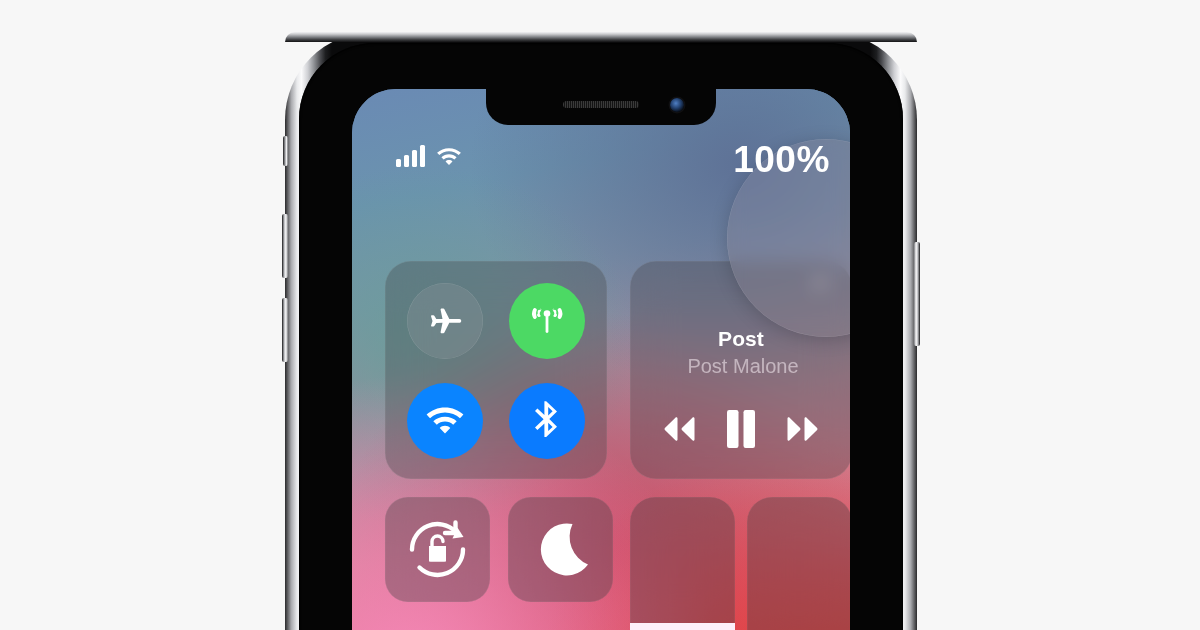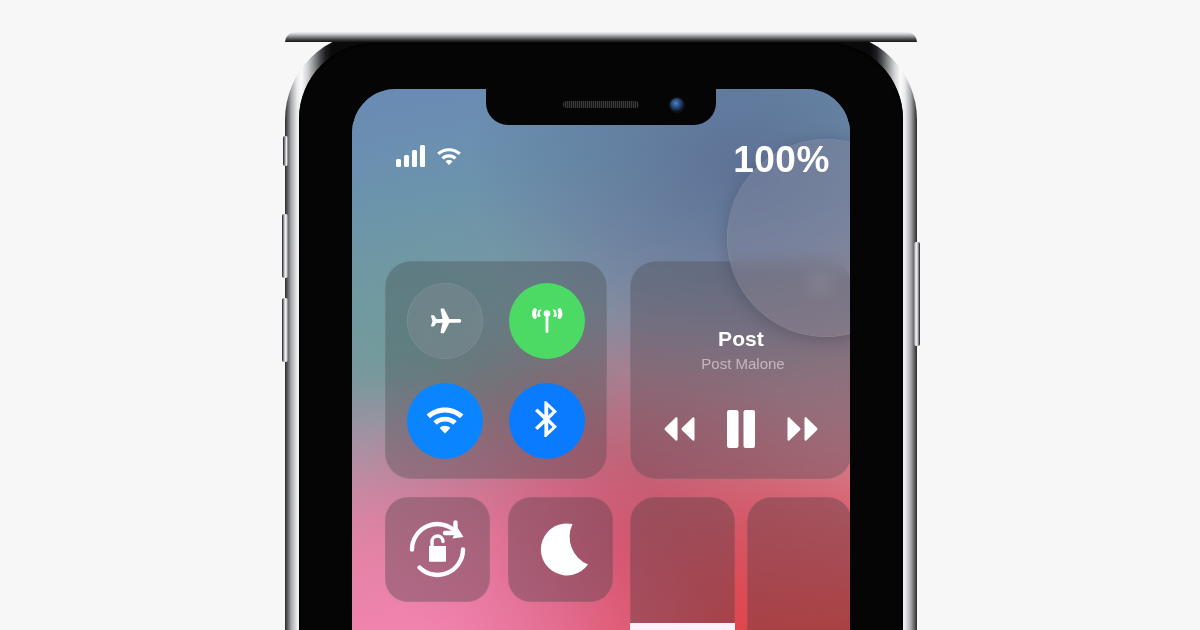--- a/index.html
+++ b/index.html
@@ -156,21 +156,21 @@
   .tog-wifi    { left:22px;  top:122px; background:#0a84ff; }
   .tog-bt      { left:124px; top:122px; background:#0a7bff; }
 
   
   .music-title{
     position:absolute; left:0; right:0; top:66px; text-align:center;
     color:#fff; font-size:21px; font-weight:700; letter-spacing:.1px;
   }
   .music-artist{
     position:absolute; left:4px; right:0; top:94px; text-align:center;
-    color:rgba(235,225,230,.62); font-size:15px; font-weight:400;
+    color:rgba(235,225,230,.62); font-size:20px; font-weight:400;
   }
   .music-controls{
     position:absolute; left:0; right:0; top:144px; height:48px;
     display:flex; align-items:center; justify-content:space-around; padding:0 16px;
   }
   .airplay{ position:absolute; right:14px; top:14px; width:26px; height:26px; }
 
   
   .magnifier{
     position:absolute;

